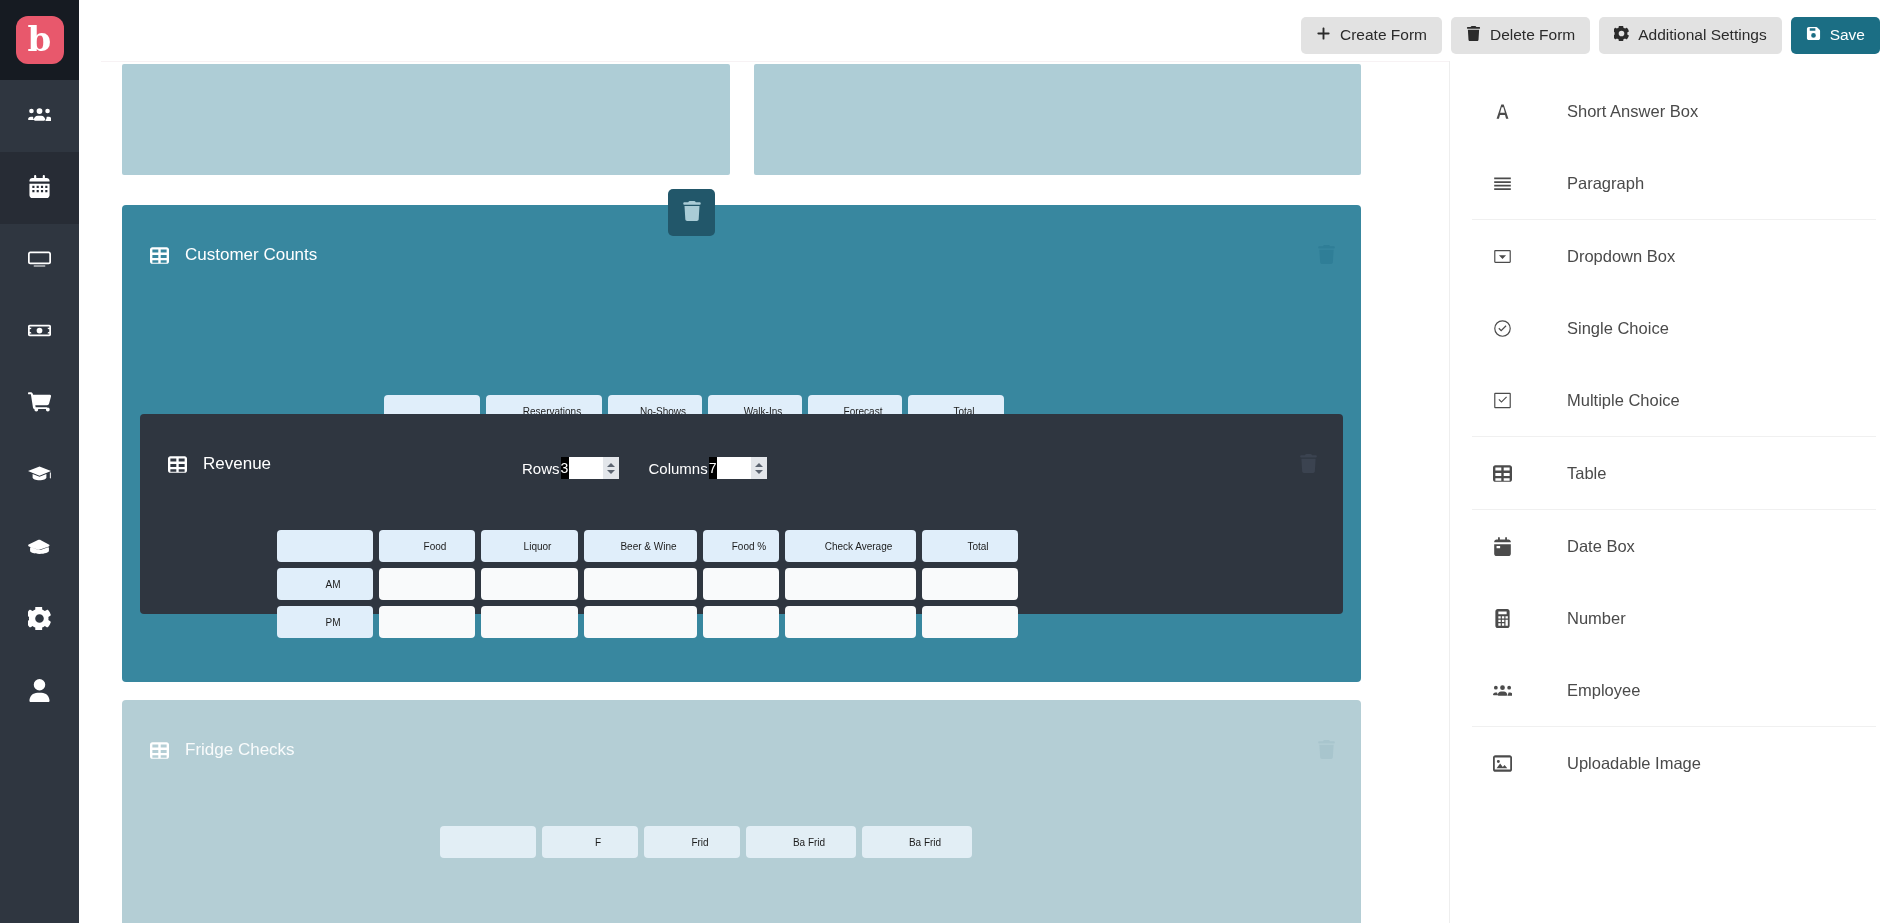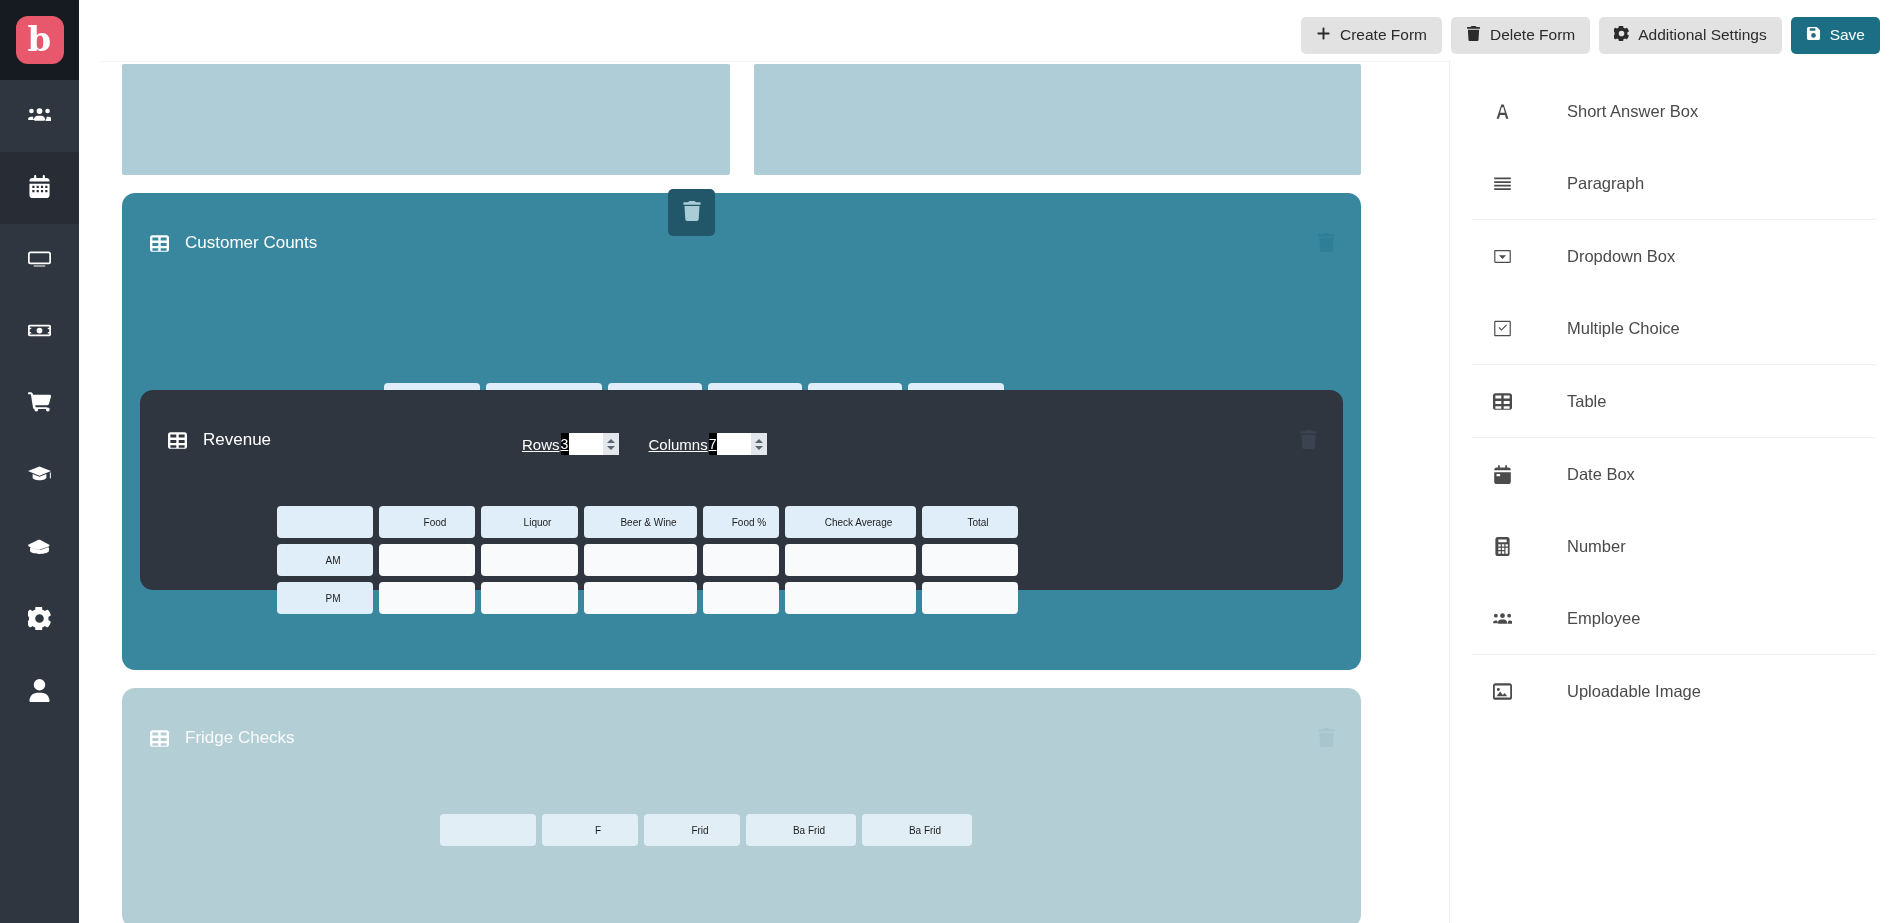--- a/index.html
+++ b/index.html
@@ -82,21 +82,22 @@
     position: absolute;
     background: #aecdd6;
     border-radius: 2px;
   }
   .pale-a { left: 43px; top: 3px; width: 608px; height: 111px; }
   .pale-b { left: 675px; top: 3px; width: 607px; height: 111px; }
 
   
   .section {
     position: absolute;
-    border-radius: 13px;
+    border-radius: 4px;
+    margin-top: 12px;
   }
   .sec-customer {
     left: 43px; top: 132px; width: 1239px; height: 477px;
     background: #38879f;
   }
   .sec-revenue {
     left: 18px; top: 197px; width: 1203px; height: 200px;
     background: #2f3640;
   }
   .sec-fridge {
@@ -176,21 +177,21 @@
   .tbl-fridge .c1 { width: 96px; }
   .tbl-fridge .c2 { width: 96px; }
   .tbl-fridge .c3 { width: 110px; }
   .tbl-fridge .c4 { width: 110px; }
   .tbl-fridge .gcell.head { background: #e2eef5; }
 
   
   .dimrow {
     position: absolute; left: 382px; top: 43px;
     display: flex; align-items: center; gap: 30px;
-    font-size: 15px; color: #ffffff; text-decoration: underline;
+    font-size: 15px; color: #ffffff;
   }
   .dimgrp { display: flex; align-items: center; gap: 1px; }
   .dimlabel { font-size: 15px; color: #ffffff; }
   .spinner {
     position: relative; width: 58px; height: 22px;
     background: #ffffff; border: none;
     display: flex; align-items: center;
   }
   .spinner .sv {
     background: #000000; color: #ffffff;
@@ -546,20 +547,28 @@
 
     <div class="rp-item">
       <span class="rp-icon">
         <svg viewBox="0 0 448 512">
             <path d="M32 80h384c17.7 0 32 14.3 32 32v288c0 17.7-14.3 32-32 32H32c-17.7 0-32-14.3-32-32V112c0-17.7 14.3-32 32-32zm0 32v288h384V112H32zm96 112h192L224 320 128 224z"></path>
           </svg>
       </span>
       <span class="rp-label">Dropdown Box</span>
     </div>
 
+    <div class="rp-item">
+      <span class="rp-icon">
+        <svg viewBox="0 0 512 512">
+            <path d="M256 32a224 224 0 1 0 0 448 224 224 0 0 0 0-448zm0 32a192 192 0 1 1 0 384 192 192 0 0 1 0-384zm107 129-22-23-121 121-52-52-23 23 75 75 143-144z"></path>
+          </svg>
+      </span>
+      <span class="rp-label">Single Choice</span>
+    </div>
 
     <div class="rp-item">
       <span class="rp-icon">
         <svg viewBox="0 0 448 512">
             <path d="M32 80h384v352H32V80zm-32-8v368c0 13 11 24 24 24h400c13 0 24-11 24-24V72c0-13-11-24-24-24H24C11 48 0 59 0 72zm345 97-22-23-127 127-58-58-23 23 81 81 149-150z"></path>
           </svg>
       </span>
       <span class="rp-label">Multiple Choice</span>
     </div>
     <div class="rp-sep"></div>

